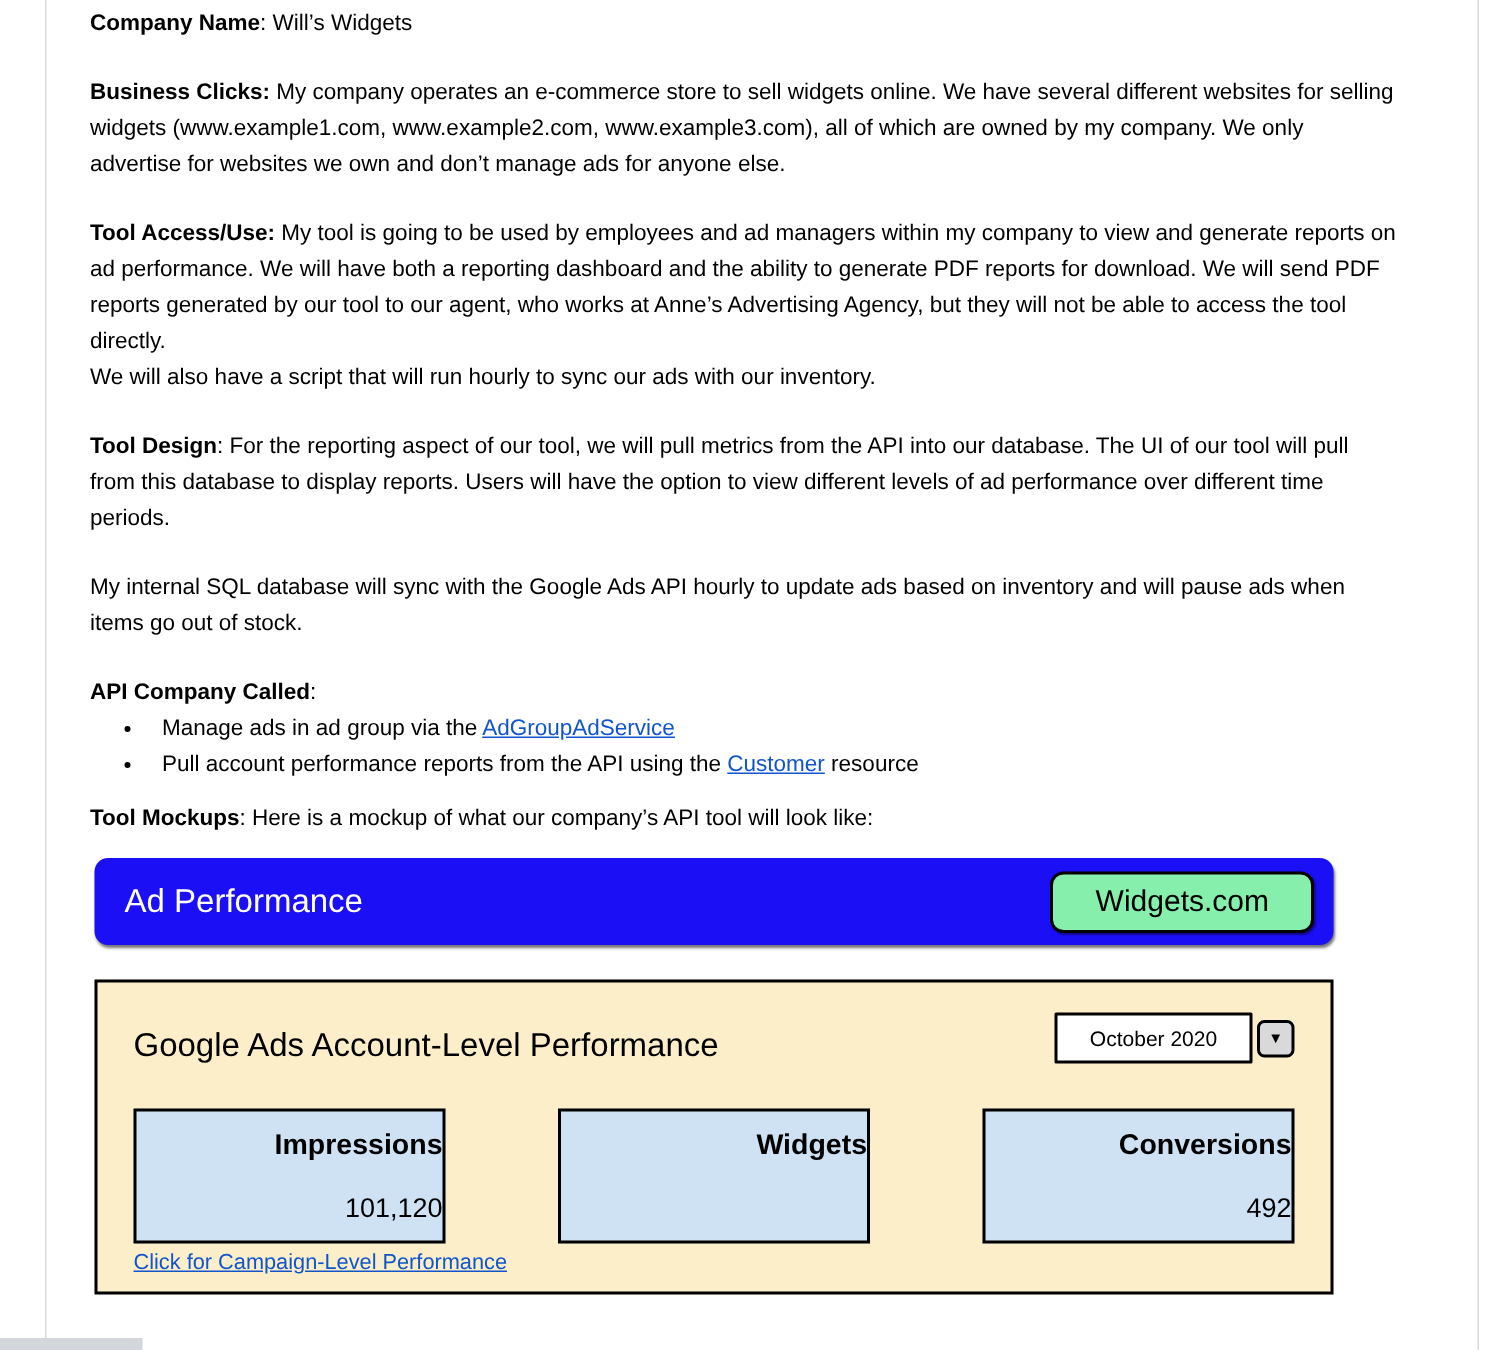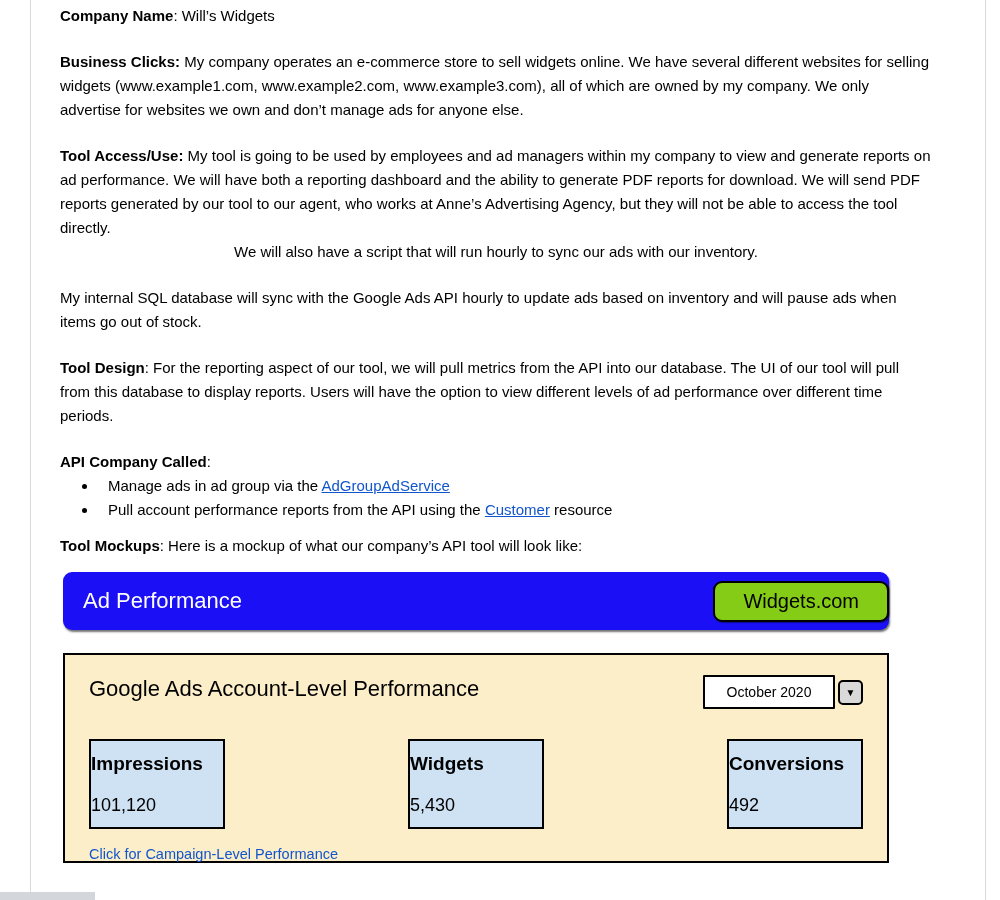--- a/index.html
+++ b/index.html
@@ -18,64 +18,64 @@
   .canvas-corner { position: absolute; left: 0; bottom: 0; width: 95px; height: 8px; background: #d3d6da; }
 
   .content {
     padding: 4px 60px 0 60px;
     font-size: 15px;
     line-height: 24px;
   }
   p { margin: 0 8px 22px 0; }
   p.tight { margin-bottom: 0; }
   .lead { font-weight: bold; }
-  .block { display: block; text-align: center; }
+  .block { display: block; }
   a.doclink { color: #1155cc; text-decoration: underline; cursor: pointer; }
 
   ul.services {
     margin: 0 0 12px 0;
     padding-left: 38px;
     list-style: disc;
   }
   ul.services li { padding-left: 10px; margin: 0; }
 
   
   .mockup { width: 826px; margin-top: 14px; margin-left: 3px; }
 
   .mock-header {
     height: 58px;
     background: #1b0ff5;
     border-radius: 9px;
     display: flex;
     align-items: center;
     justify-content: space-between;
-    padding: 0 0 0 20px;
+    padding: 0 13px 0 20px;
     box-shadow: 1px 2px 2px rgba(0,0,0,0.55);
   }
   .mock-title { color: #ffffff; font-size: 22px; }
   .site-btn {
-    background: #84cc16;
+    background: #86efac;
     border: 2px solid #000;
     border-radius: 9px;
     font-family: "Liberation Sans", sans-serif;
     font-size: 20px;
     color: #000;
     padding: 7px 28px;
     cursor: pointer;
     box-shadow: 1px 1px 1px rgba(0,0,0,0.4);
   }
 
   .panel {
     margin-top: 23px;
     background: #fbeec9;
     border: 2px solid #000;
     height: 210px;
     padding: 18px 24px 0 24px;
   }
-  .panel-head { display: flex; justify-content: space-between; align-items: flex-start; gap: 24px; }
+  .panel-head { display: flex; justify-content: space-between; align-items: flex-end; gap: 24px; }
   .panel-title { font-size: 22px; padding-top: 4px; }
   .date-select { display: flex; align-items: center; gap: 3px; padding-top: 2px; }
   .date-box {
     background: #fff;
     border: 2px solid #000;
     border-radius: 1px;
     padding: 3px 14px;
     font-size: 14px;
     min-width: 132px;
     text-align: center;
@@ -87,55 +87,56 @@
     border: 2px solid #000;
     border-radius: 5px;
     font-size: 10px;
     display: flex; align-items: center; justify-content: center;
     cursor: pointer;
     padding: 0;
   }
 
   .cards { display: flex; justify-content: space-between; margin-top: 30px; }
   .card {
-    width: 136px; height: 90px;
+    width: 208px; height: 90px;
     background: #cfe2f3;
     border: 2px solid #000;
-    text-align: left;
+    text-align: right;
     padding-top: 11px;
   }
   .card-label { font-weight: bold; font-size: 19px; }
   .card-value { font-size: 18px; margin-top: 17px; }
 
   .campaign-link {
     display: inline-block;
-    margin-top: 13px;
+    margin-top: 1px;
     font-size: 14.5px;
     color: #1155cc;
+    text-decoration: underline;
     cursor: pointer;
   }
 </style>
 </head>
 <body>
 
 <div class="page-edge left"></div>
 <div class="page-edge right"></div>
 <div class="canvas-corner"></div>
 
 <div class="content">
 
   <p><span class="lead">Company Name</span><span>: Will’s Widgets</span></p>
 
   <p><span class="lead">Business Clicks:</span><span> My company operates an e-commerce store to sell widgets online. We have several different websites for selling widgets (www.example1.com, www.example2.com, www.example3.com), all of which are owned by my company. We only advertise for websites we own and don’t manage ads for anyone else.</span></p>
 
   <p><span class="lead">Tool Access/Use:</span><span> My tool is going to be used by employees and ad managers within my company to view and generate reports on ad performance. We will have both a reporting dashboard and the ability to generate PDF reports for download. We will send PDF reports generated by our tool to our agent, who works at Anne’s Advertising Agency, but they will not be able to access the tool directly.</span><span class="block">We will also have a script that will run hourly to sync our ads with our inventory.</span></p>
 
+  <p><span class="lead">Tool Design</span><span>: For the reporting aspect of our tool, we will pull metrics from the API into our database. The UI of our tool will pull from this database to display reports. Users will have the option to view different levels of ad performance over different time periods.</span></p>
+
   <p><span>My internal SQL database will sync with the Google Ads API hourly to update ads based on inventory and will pause ads when items go out of stock.</span></p>
-
-  <p><span class="lead">Tool Design</span><span>: For the reporting aspect of our tool, we will pull metrics from the API into our database. The UI of our tool will pull from this database to display reports. Users will have the option to view different levels of ad performance over different time periods.</span></p>
 
   <p class="tight"><span class="lead">API Company Called</span><span>:</span></p>
 
   <ul class="services">
     <li><span>Manage ads in ad group via the </span><a class="doclink">AdGroupAdService</a><span></span></li>
     <li><span>Pull account performance reports from the API using the </span><a class="doclink">Customer</a><span> resource</span></li>
   </ul>
 
   <p class="tight"><span class="lead">Tool Mockups</span><span>: Here is a mockup of what our company’s API tool will look like:</span></p>
 
@@ -158,21 +159,20 @@
         </div>
       </div>
 
       <div class="cards">
         <div class="card">
           <div class="card-label">Impressions</div>
           <div class="card-value">101,120</div>
         </div>
         <div class="card">
           <div class="card-label">Widgets</div>
-          <div class="card-value">5,430</div>
         </div>
         <div class="card">
           <div class="card-label">Conversions</div>
           <div class="card-value">492</div>
         </div>
       </div>
 
       <a class="campaign-link">Click for Campaign-Level Performance</a>
 
     </div>

